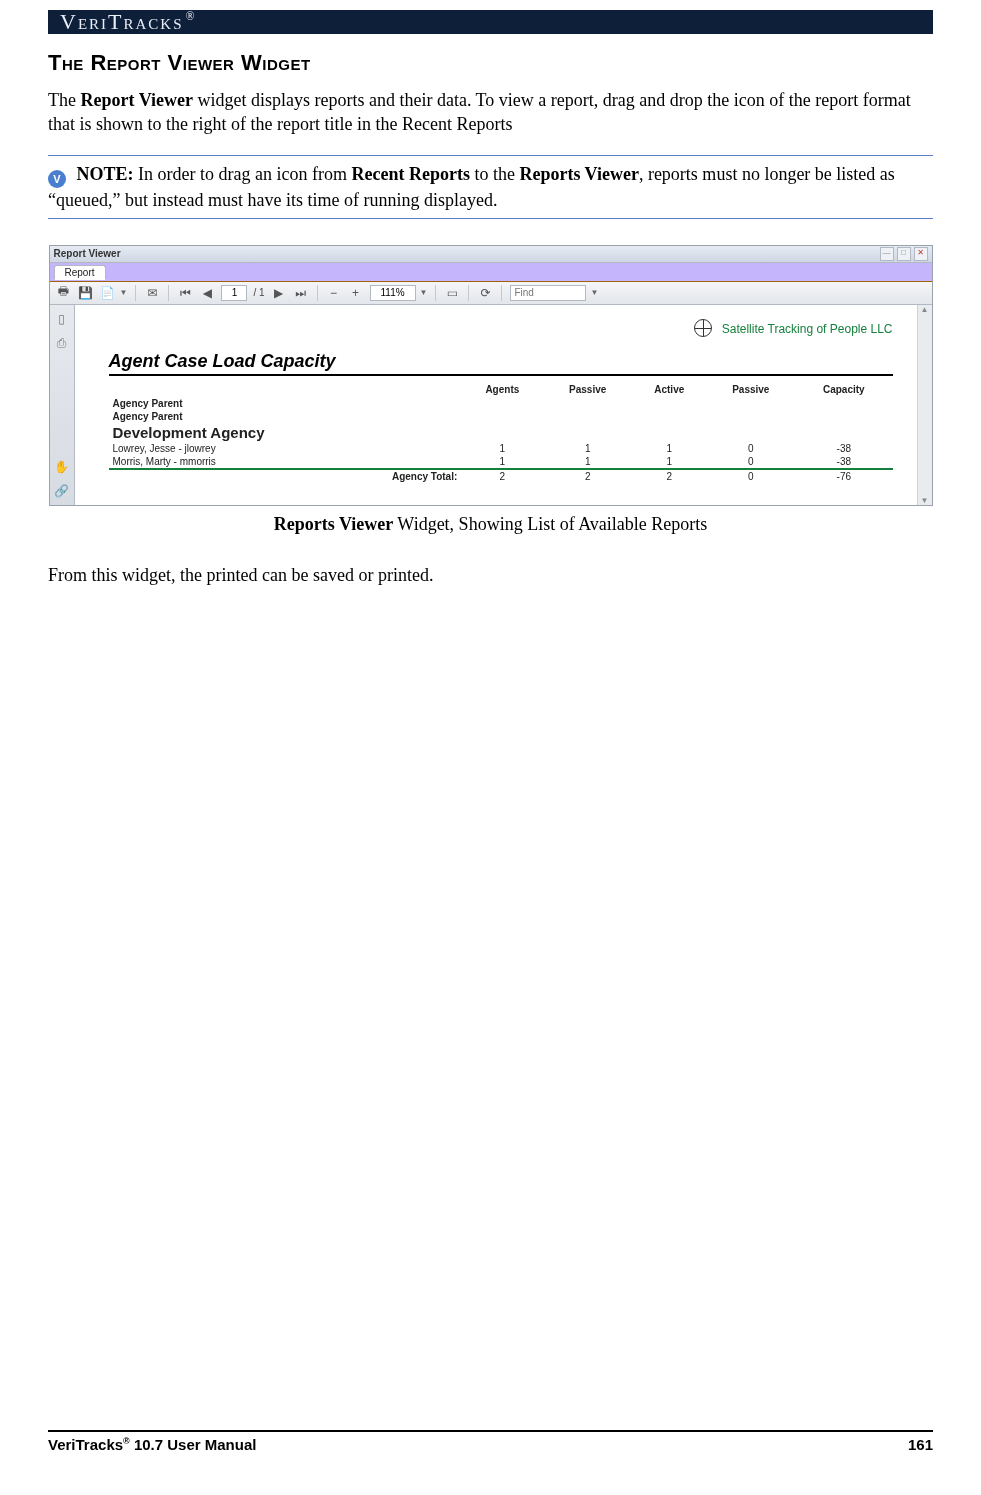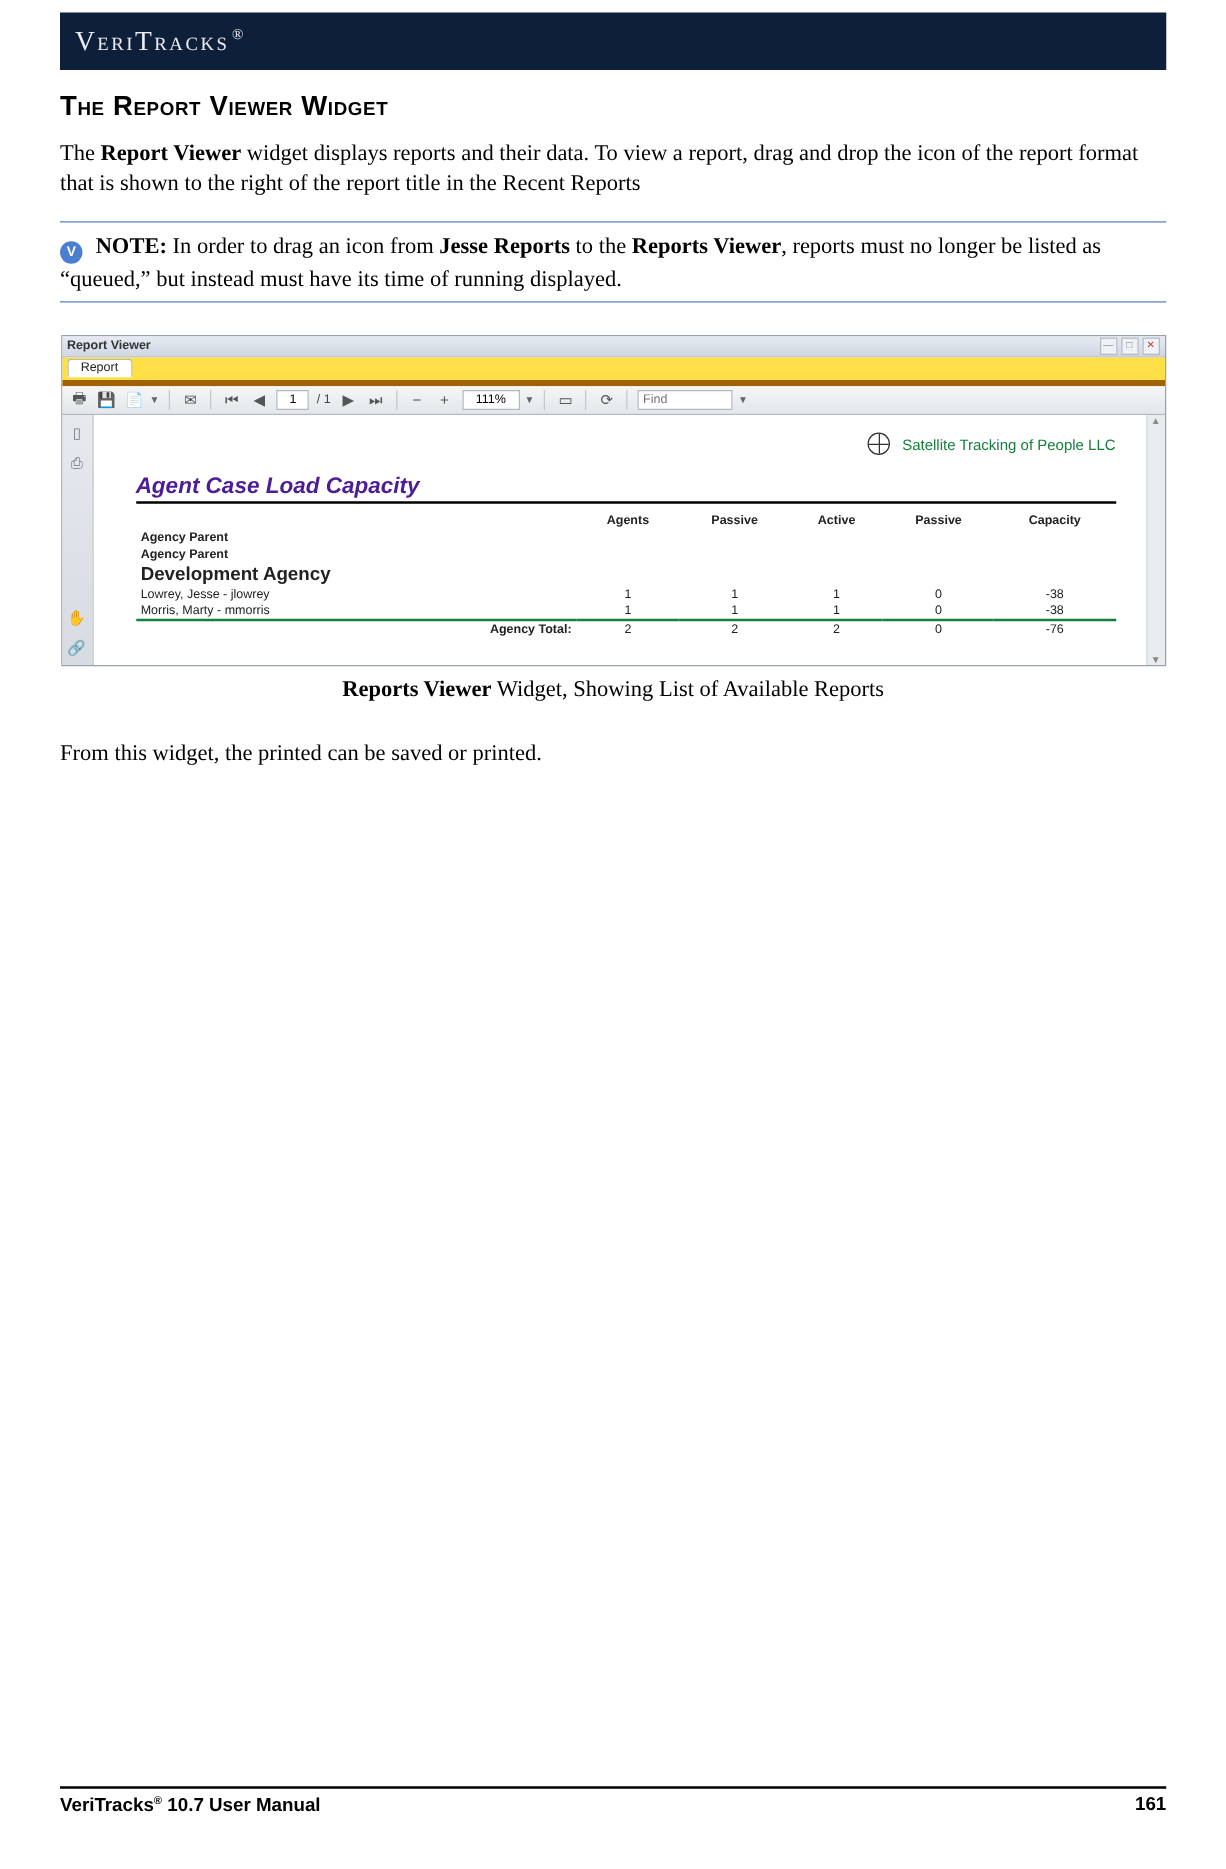--- a/index.html
+++ b/index.html
@@ -15,21 +15,21 @@
     box-sizing: border-box;
   }
   .page {
     padding: 10px 48px 0 48px;
     box-sizing: border-box;
     height: 100%;
     position: relative;
   }
   .header-bar {
     background: #0e1f3a;
-    height: 46px;
+    height: 24px;
     display: flex;
     align-items: center;
     padding: 0 12px;
     box-sizing: border-box;
   }
   .header-text {
     font-family: Georgia, "Times New Roman", serif;
     color: #e9eef7;
     font-size: 22px;
     letter-spacing: 2px;
@@ -102,25 +102,25 @@
     display: flex;
     align-items: center;
     justify-content: space-between;
     padding: 0 4px;
   }
   .rv-title { font-weight: bold; color: #333; font-size: 10px; }
   .rv-winbtns { display: flex; gap: 3px; }
   .rv-winbtn { width: 12px; height: 12px; border: 1px solid #b3b9c3; background: #eef1f6; font-size: 8px; line-height: 10px; text-align: center; color: #888; }
   .rv-close { color: #c0392b; }
   .rv-tabrow {
-    background: #fde047;
-    border-bottom: 5px solid #a16207;
+    background: #c4b5fd;
+    border-bottom: 1px solid #a16207;
     height: 18px;
     display: flex;
-    align-items: flex-start;
+    align-items: center;
     padding-left: 4px;
   }
   .rv-tab {
     background: #fff;
     border: 1px solid #b3b9c3;
     border-bottom: 1px solid #fff;
     border-radius: 3px 3px 0 0;
     padding: 1px 10px;
     font-size: 10px;
     margin-right: 4px;
@@ -191,21 +191,21 @@
   .doc-brand { text-align: right; font-size: 12px; color: #15803d; margin-top: 8px; margin-bottom: 14px; }
   .globe { display: inline-block; width: 16px; height: 16px; border: 1.5px solid #333; border-radius: 50%; position: relative; vertical-align: -4px; margin-right: 6px; }
   .globe::before, .globe::after { content: ""; position: absolute; background: #333; }
   .globe::before { left: 50%; top: 0; width: 1px; height: 100%; }
   .globe::after { top: 50%; left: 0; height: 1px; width: 100%; }
   .doc-title {
     font-family: Verdana, Arial, sans-serif;
     font-weight: bold;
     font-style: italic;
     font-size: 18px;
-    color: #4c1d95;
+    color: #000000;
   }
   .doc-rule { border: none; border-top: 2px solid #000; margin: 2px 0 6px 0; }
   .tbl { width: 100%; border-collapse: collapse; font-size: 10px; }
   .tbl th { text-align: center; font-weight: bold; padding: 2px 4px; }
   .tbl td { padding: 1px 4px; }
   .lbl0 { font-weight: bold; font-size: 10px; }
   .lbl1 { padding-left: 20px; font-weight: bold; font-size: 10px; }
   .lbl2 { padding-left: 40px; font-weight: bold; font-size: 15px; }
   .lbl3 { padding-left: 60px; font-size: 10px; }
   .num { text-align: center; }
@@ -240,21 +240,21 @@
   </div>
 
   <h2 class="section-title">The Report Viewer Widget</h2>
 
   <p class="body">
     <span>The </span><span class="bold">Report Viewer</span><span> widget displays reports and their data.  To view a report, drag and drop the icon of the report format that is shown to the right of the report title in the Recent Reports</span>
   </p>
 
   <div class="note-block">
     <span class="note-icon">V</span>
-    <span class="bold">NOTE:</span><span>  In order to drag an icon from </span><span class="bold">Jesse Reports</span><span> to the </span><span class="bold">Reports Viewer</span><span>, reports must no longer be listed as “queued,” but instead must have its time of running displayed.</span>
+    <span class="bold">NOTE:</span><span>  In order to drag an icon from </span><span class="bold">Recent Reports</span><span> to the </span><span class="bold">Reports Viewer</span><span>, reports must no longer be listed as “queued,” but instead must have its time of running displayed.</span>
   </div>
 
   <div class="rv-widget">
     <div class="rv-titlebar">
       <span class="rv-title">Report Viewer</span>
       <span class="rv-winbtns">
         <span class="rv-winbtn">—</span>
         <span class="rv-winbtn">□</span>
         <span class="rv-winbtn rv-close">✕</span>
       </span>

